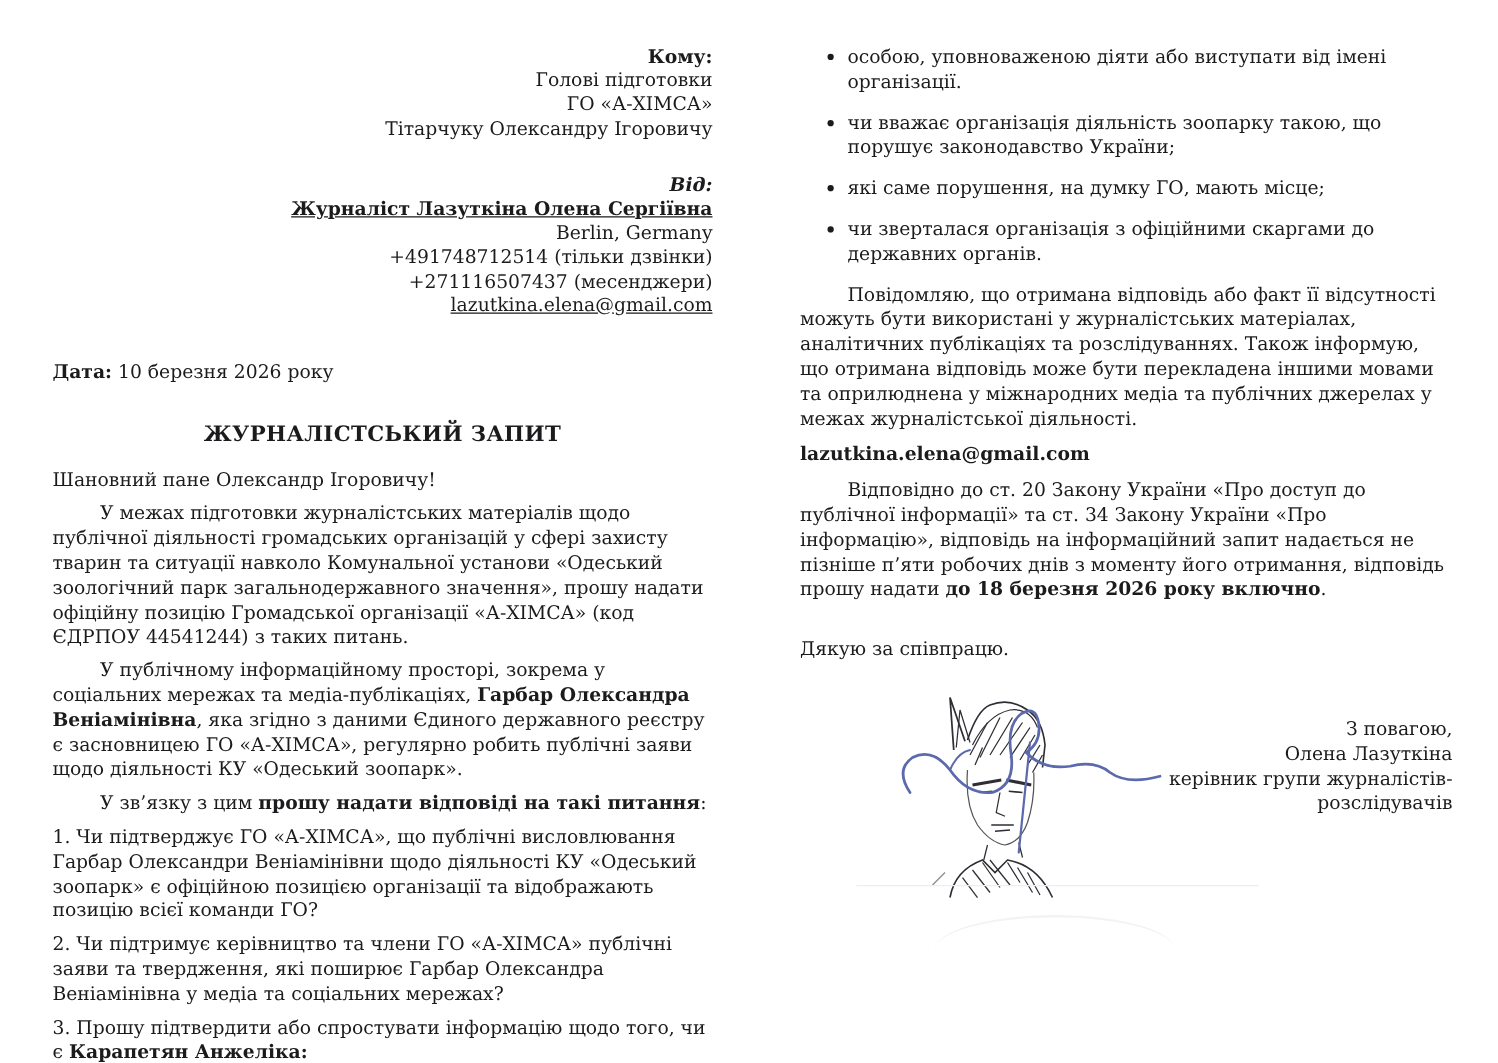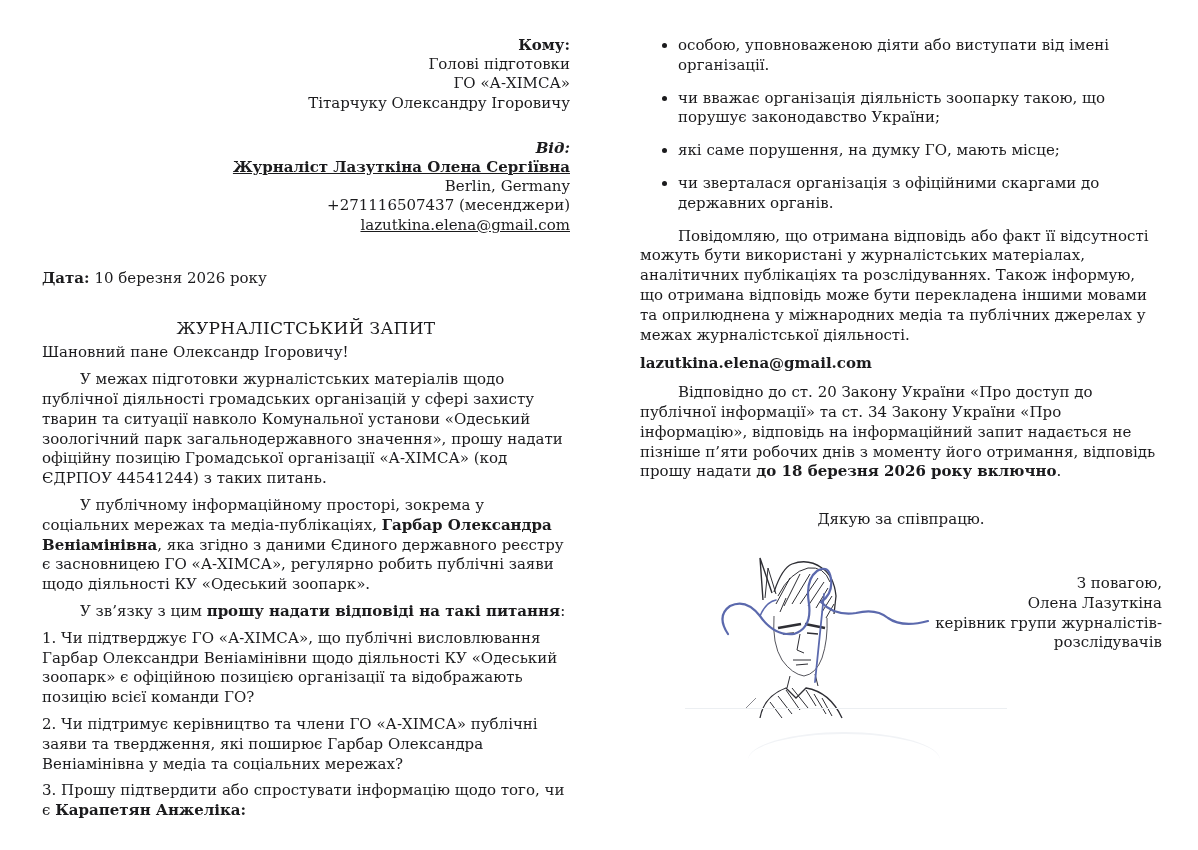--- a/index.html
+++ b/index.html
@@ -12,26 +12,26 @@
   .col-left{left:42px;width:528px;}
   .col-right{left:640px;width:522px;top:34px;}
   p{margin:0 0 7px;font-size:15px;line-height:1.32;}
   .addr{text-align:right;font-size:15px;line-height:1.28;}
   .addr div{margin:0;}
   .from-block{margin-top:26px;}
   .b{font-weight:bold;}
   .i{font-style:italic;}
   .u{text-decoration:underline;}
   .date-line{margin-top:34px;margin-bottom:0;}
-  .doc-title{text-align:center;font-weight:normal;font-size:17px;letter-spacing:.3px;margin:30px 0 5px;}
+  .doc-title{text-align:center;font-weight:bold;font-size:17px;letter-spacing:.3px;margin:30px 0 17px;}
   .indent{text-indent:38px;}
   ul{margin:4px 0 10px;padding-left:38px;list-style:disc outside;}
   li{font-size:15px;line-height:1.32;margin-bottom:13px;}
   .first-list{margin-top:2px;}
-  .right-align{text-align:center;}
+  .right-align{text-align:left;}
   .thanks{margin-top:28px;margin-bottom:0;}
   .email-line{margin:9px 0 9px;}
   .sig-row{position:relative;height:250px;margin-top:6px;}
   .sig-sketch{position:absolute;left:76px;top:2px;}
   .signoff{position:absolute;right:0;top:38px;text-align:right;font-size:15px;line-height:1.32;}
   .scan-edge{position:absolute;left:45px;top:172px;width:322px;height:1px;background:#eceff2;}
   .scan-arc{position:absolute;left:108px;top:196px;width:192px;height:26px;
             border-top:2px solid #f1f3f6;border-radius:50% 50% 0 0 / 100% 100% 0 0;}
 </style>
 </head>
@@ -46,20 +46,21 @@
       <div class="b">Кому:</div>
       <div>Голові підготовки</div>
       <div>ГО «А-ХІМСА»</div>
       <div>Тітарчуку Олександру Ігоровичу</div>
     </div>
 
     <div class="addr from-block">
       <div class="b i">Від:</div>
       <div class="b u">Журналіст Лазуткіна Олена Сергіївна</div>
       <div>Berlin, Germany</div>
+      <div>+491748712514 (тільки дзвінки)</div>
       <div>+271116507437 (месенджери)</div>
       <div class="u">lazutkina.elena@gmail.com</div>
     </div>
 
     <p class="date-line"><span class="b">Дата:</span> <span>10 березня 2026 року</span></p>
 
     <div class="doc-title">ЖУРНАЛІСТСЬКИЙ ЗАПИТ</div>
 
     <p>Шановний пане Олександр Ігоровичу!</p>
 

